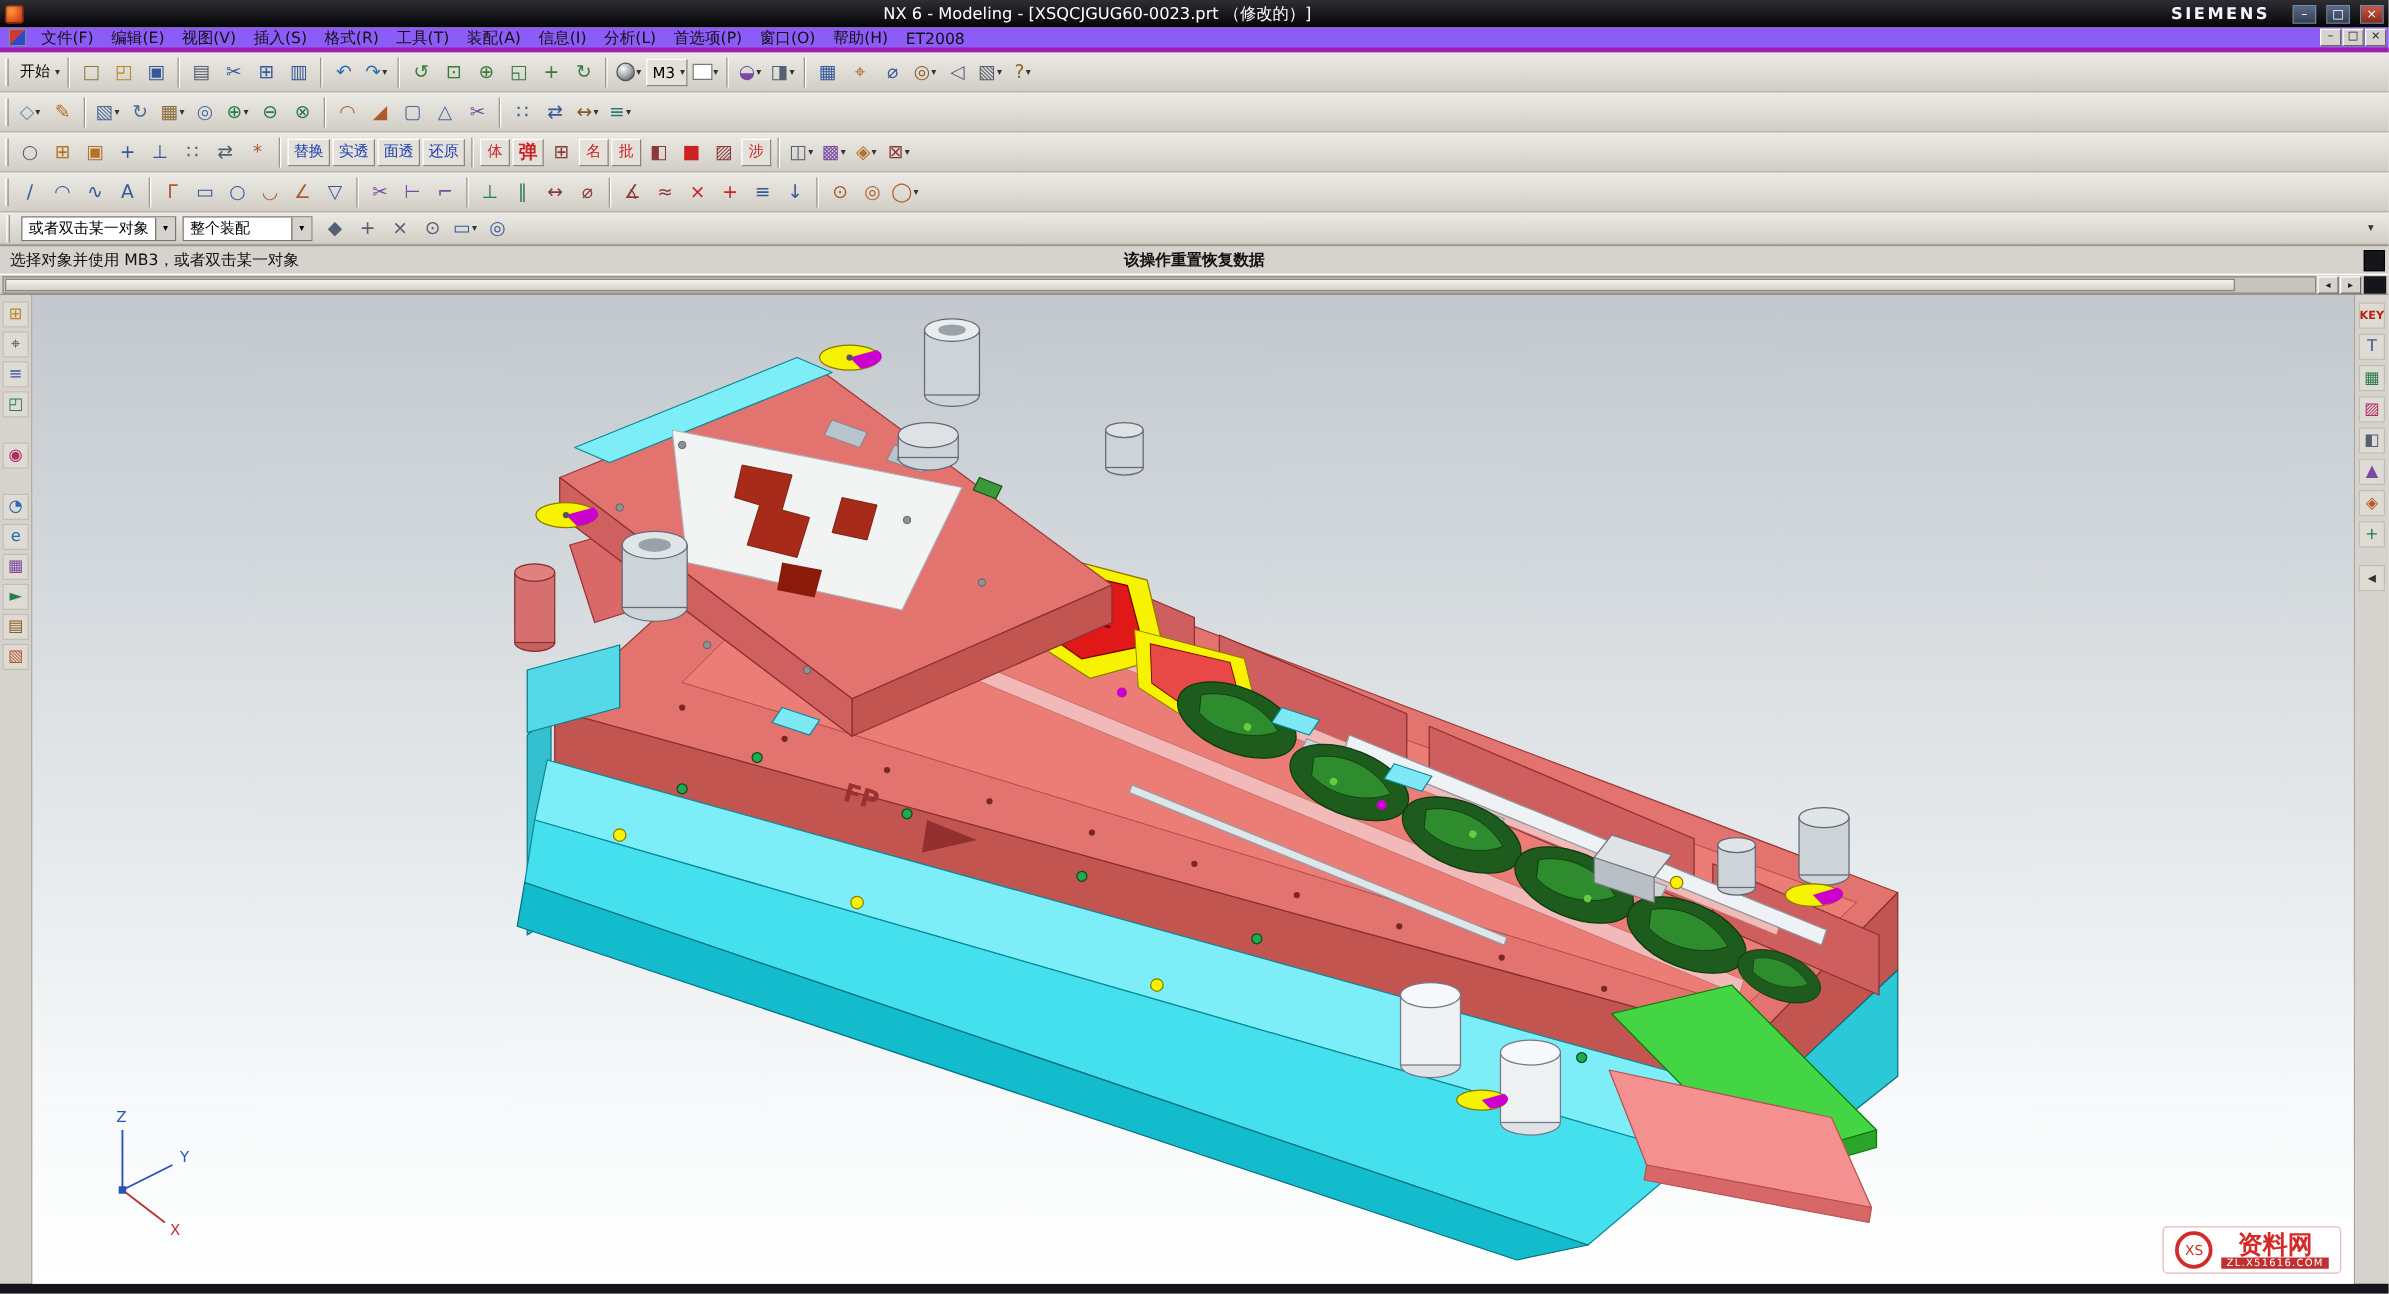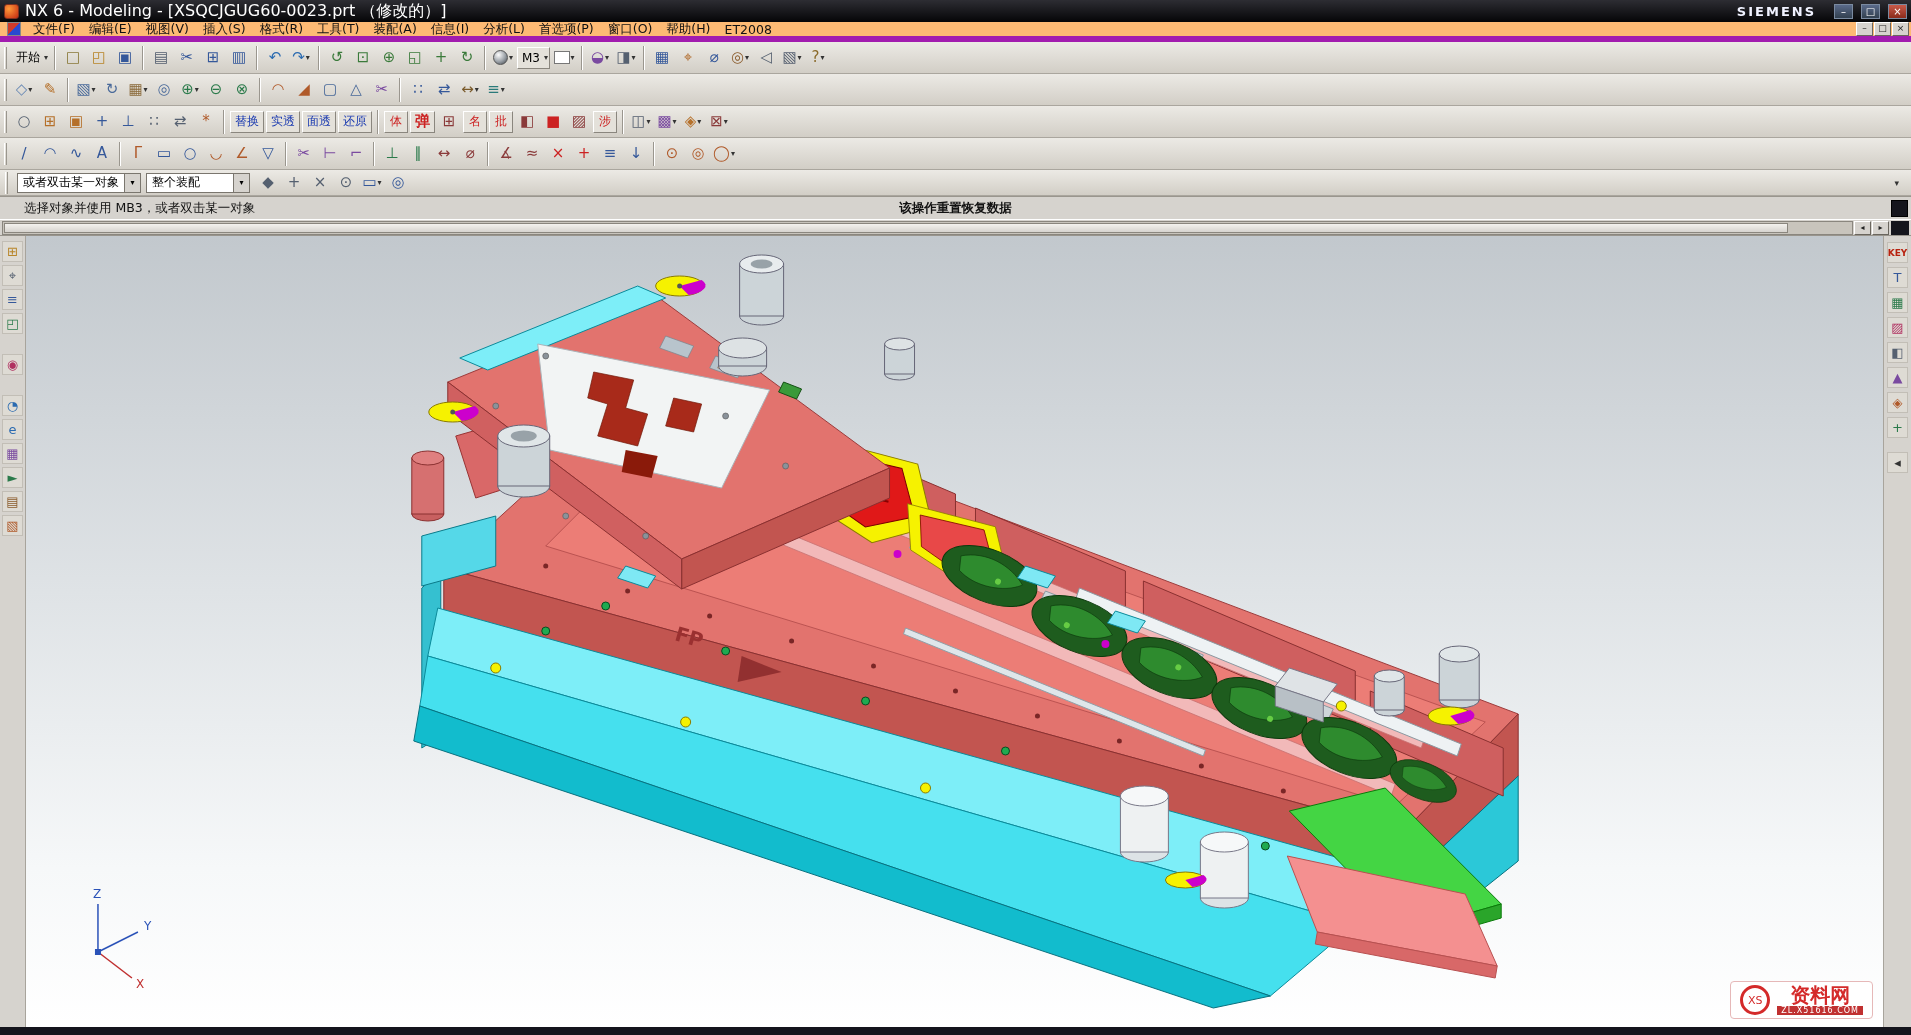--- a/index.html
+++ b/index.html
@@ -1,26 +1,26 @@
 <!DOCTYPE html>
 <html style="--plate-salmon: #e2736e; --plate-salmon-dark: #c25550; --base-cyan: #7deef8; --base-cyan-mid: #45e0ee; --base-cyan-dark: #12bccd; --red-bright: #e01818; --yellow: #f6f200; --green-dark: #1e5c1e; --green-mid: #2e8b2e; --green-bright: #44d544; --magenta: #cc00cc; --gray-steel: #ccd4d8;"><head>
 <meta charset="utf-8">
 <style>
 *{margin:0;padding:0;box-sizing:border-box;}
 html,body{width:1911px;height:1035px;overflow:hidden;font-family:"DejaVu Sans","Liberation Sans",sans-serif;}
 .window{width:1911px;height:1035px;display:flex;flex-direction:column;background:#d6d3ce;}
 
 .titlebar{flex:0 0 22px;height:22px;background:linear-gradient(180deg,#2d2d33,#050507);color:#fff;display:flex;align-items:center;padding:0 4px;gap:6px;}
 .app-icon{width:15px;height:15px;border-radius:3px;background:radial-gradient(circle at 30% 30%,#ff9a3a,#c42a10);border:1px solid #803020;}
-.title-text{font-size:16px;flex:1;white-space:nowrap;overflow:hidden;}
+.title-text{font-size:13px;flex:1;white-space:nowrap;overflow:hidden;text-align:center;}
 .brand{font-size:13px;font-weight:bold;letter-spacing:2px;margin-right:10px;color:#f0f2ff;}
 .winbtn{width:19px;height:15px;font-size:10px;line-height:13px;text-align:center;background:linear-gradient(#5a6a8a,#32404f);border:1px solid #7a8aa0;color:#fff;margin-left:2px;cursor:default;}
 .winbtn.close{background:linear-gradient(#c85a4a,#8a2a1a);}
 
-.menubar{flex:0 0 20px;height:20px;display:flex;align-items:center;background:#fdba74;border-bottom:6px solid #a21caf;padding:0 2px;}
+.menubar{flex:0 0 20px;height:20px;display:flex;align-items:center;background:#8b5cf6;border-bottom:4px solid #a21caf;padding:0 2px;}
 .menu-app{width:14px;height:14px;background:linear-gradient(135deg,#d03a2a 50%,#2a4ad0 50%);margin:0 5px;border:1px solid #888;}
 .menu-item{display:inline-flex;align-items:center;padding:1px 7px;}
 .menu-item .tlabel{font-size:12.5px;color:#111;}
 .menubar-spacer{flex:1;}
 .mdi-btn{width:17px;height:14px;border:1px solid;border-color:#fff #6a665e #6a665e #fff;background:#d6d3ce;font-size:9px;line-height:11px;text-align:center;margin-left:1px;color:#222;}
 
 .trow{flex:0 0 32px;height:32px;display:flex;align-items:center;background:linear-gradient(#eceae5,#d2cec6);border-bottom:1px solid #aaa69e;padding-left:3px;}
 .grip{width:3px;height:22px;border-left:1px solid #fff;border-right:1px solid #9a968e;margin:0 4px 0 1px;}
 .tbtn{min-width:24px;height:24px;display:inline-flex;align-items:center;justify-content:center;margin:0 1px;gap:1px;padding:0 1px;}
 .tbtn .glyph{font-size:15px;line-height:1;}
@@ -32,21 +32,21 @@
 .sphere{width:15px;height:15px;border-radius:50%;background:radial-gradient(circle at 35% 30%,#fdfdfd,#9aa0a6 55%,#3c4248);border:1px solid #555;}
 .swatch{width:16px;height:13px;border:1px solid #777;}
 
 .filterbar{flex:0 0 26px;height:26px;display:flex;align-items:center;gap:5px;background:linear-gradient(#eceae5,#d2cec6);border-bottom:1px solid #aaa69e;padding:0 4px;}
 .combo{display:flex;align-items:center;height:20px;border:1px solid #7a766e;background:#fff;}
 .combo-text{font-size:12px;padding:0 5px;min-width:86px;white-space:nowrap;}
 .combo-btn{width:16px;height:100%;background:#d6d3ce;border-left:1px solid #7a766e;font-size:8px;display:flex;align-items:center;justify-content:center;}
 .filter-overflow{margin-left:auto;font-size:9px;padding-right:8px;color:#333;}
 
 .promptbar{flex:0 0 24px;height:24px;display:flex;align-items:center;background:#d6d3ce;border-top:1px solid #9a968e;border-bottom:1px solid #fff;position:relative;font-size:12.5px;color:#111;}
-.prompt-left{padding-left:24px;white-space:nowrap;}
+.prompt-left{padding-left:8px;white-space:nowrap;}
 .prompt-center{position:absolute;left:50%;transform:translateX(-50%);font-weight:bold;}
 .prompt-clip{margin-left:auto;width:17px;height:17px;background:#15151c;border:1px solid #000;margin-right:3px;}
 
 .scrollrow{flex:0 0 16px;height:16px;display:flex;align-items:center;background:#d6d3ce;border-bottom:1px solid #98948c;}
 .scroll-track{flex:1;height:14px;background:#c8c4bc;border:1px solid #8a867e;margin-left:2px;position:relative;}
 .scroll-thumb{position:absolute;left:1px;top:1px;bottom:1px;width:96.5%;background:linear-gradient(#f4f2ee,#d6d3ce);border:1px solid #8a867e;}
 .scroll-btn{width:17px;height:14px;background:#d6d3ce;border:1px solid;border-color:#fff #6a665e #6a665e #fff;font-size:8px;text-align:center;line-height:12px;margin-left:1px;color:#222;}
 .scroll-clip{width:18px;height:14px;background:#15151c;margin:0 2px;}
 
 .main{flex:1;display:flex;min-height:0;}

